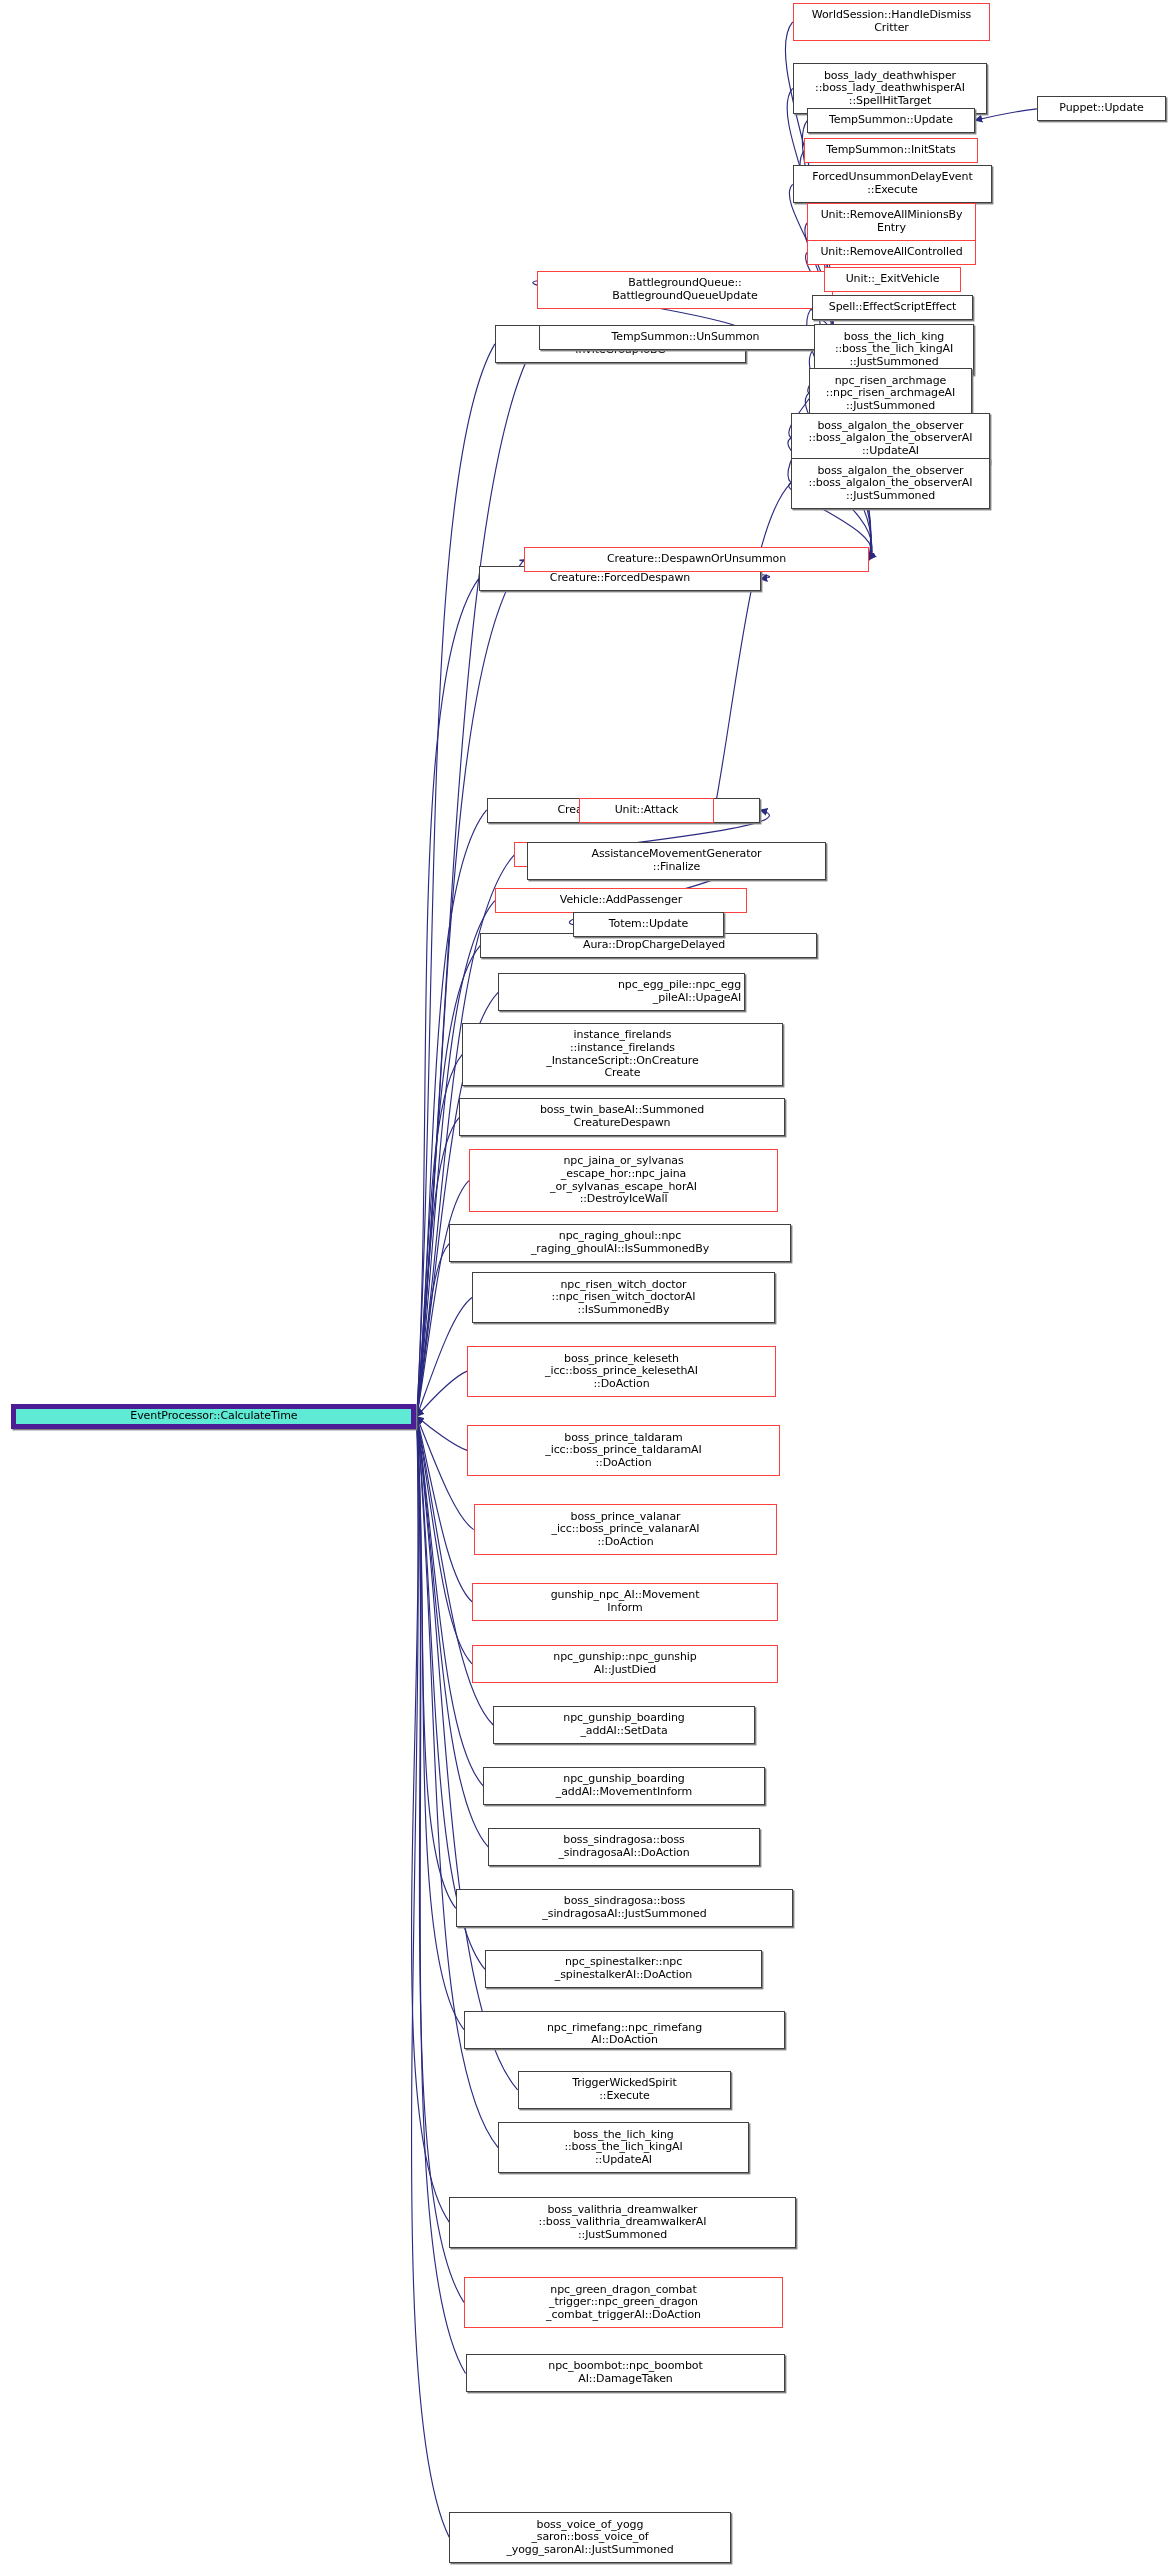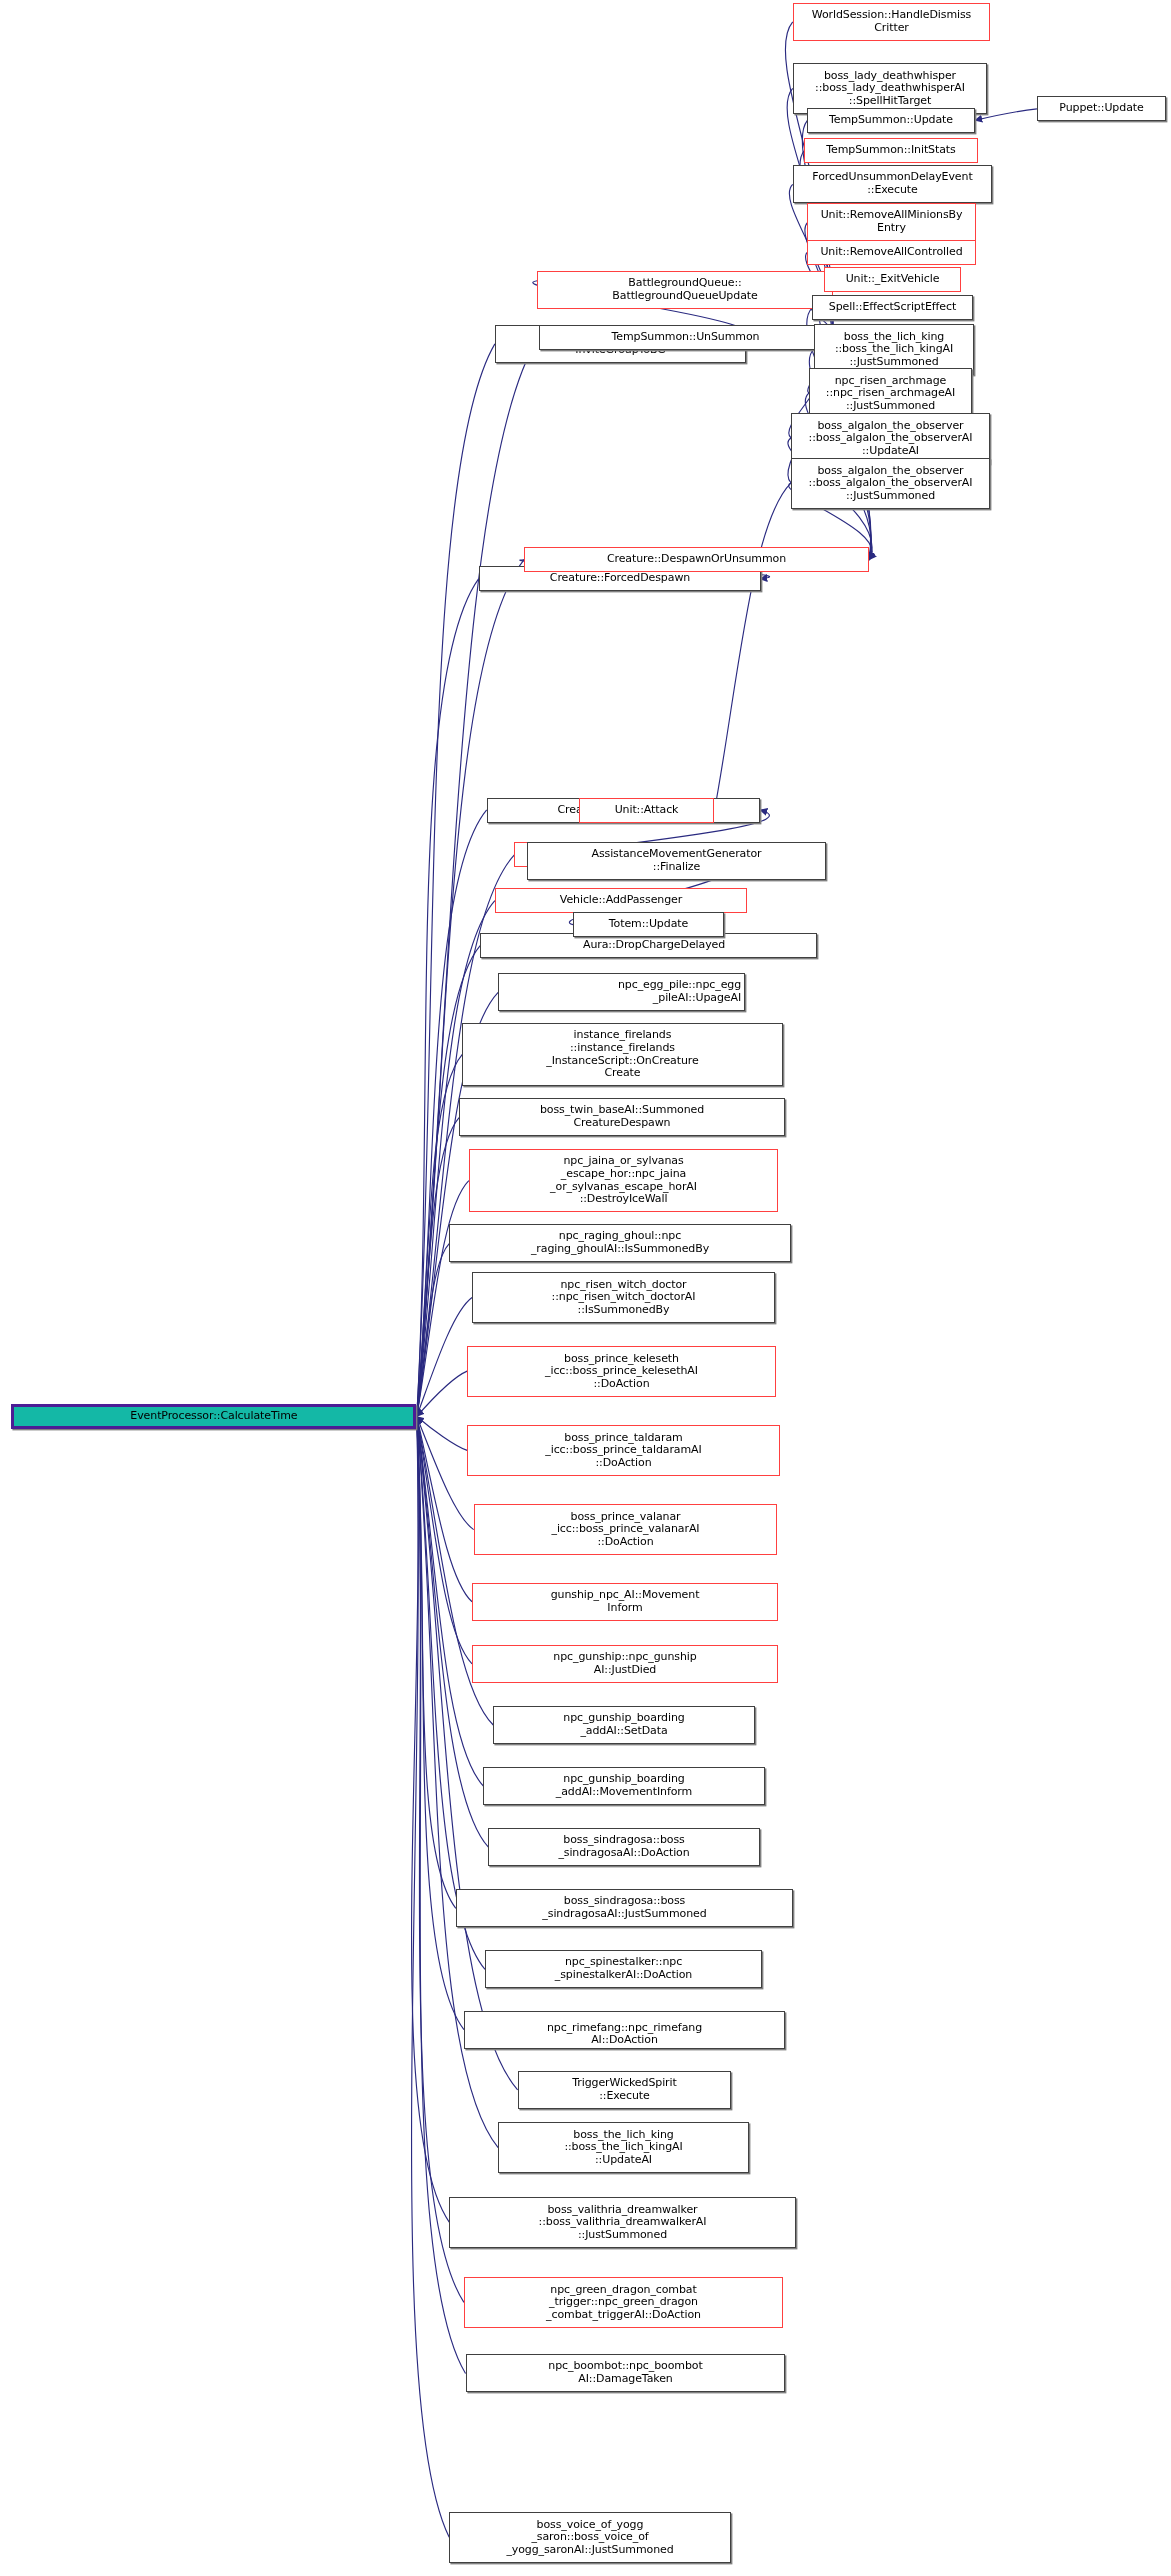--- a/index.html
+++ b/index.html
@@ -17,22 +17,22 @@
     color:#000000;
     font-size:11px;
     line-height:12.6px;
     letter-spacing:-0.1px;
     padding:1px 2.9px;
     white-space:pre-line;
     box-shadow:1.4px 1.4px 0 0 #808080;
   }
   .node.red{border:1px solid #ff4040;box-shadow:none;}
   .node.root{
-    background:#14b8a6;
-    border:3px solid #4c1d95;
+    background:#5eead4;
+    border:5px solid #4c1d95;
     box-shadow:1.4px 1.4px 0 0 #808080;
   }
   .node-label{pointer-events:none;display:block;width:100%;}
 </style>
 </head>
 <body>
 
 <div id="graph-wrap">
   <svg id="edges" viewBox="0 0 1227 2697" preserveAspectRatio="none">
     <defs>

